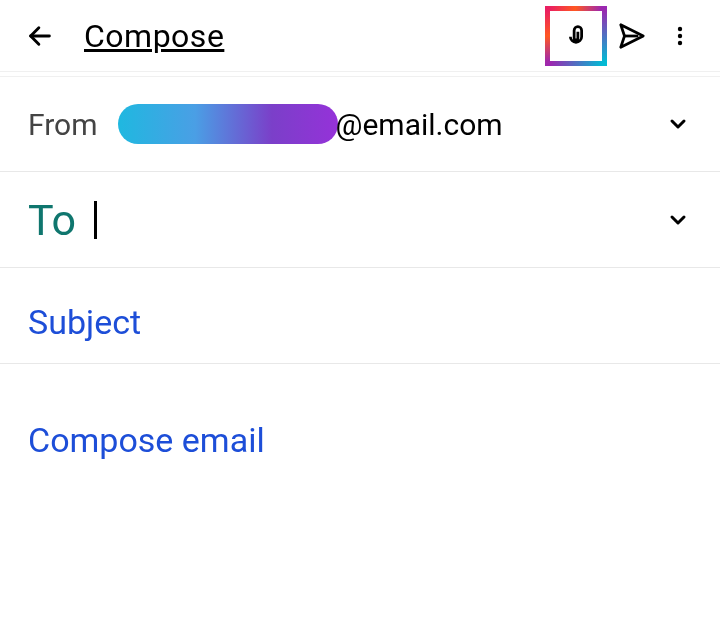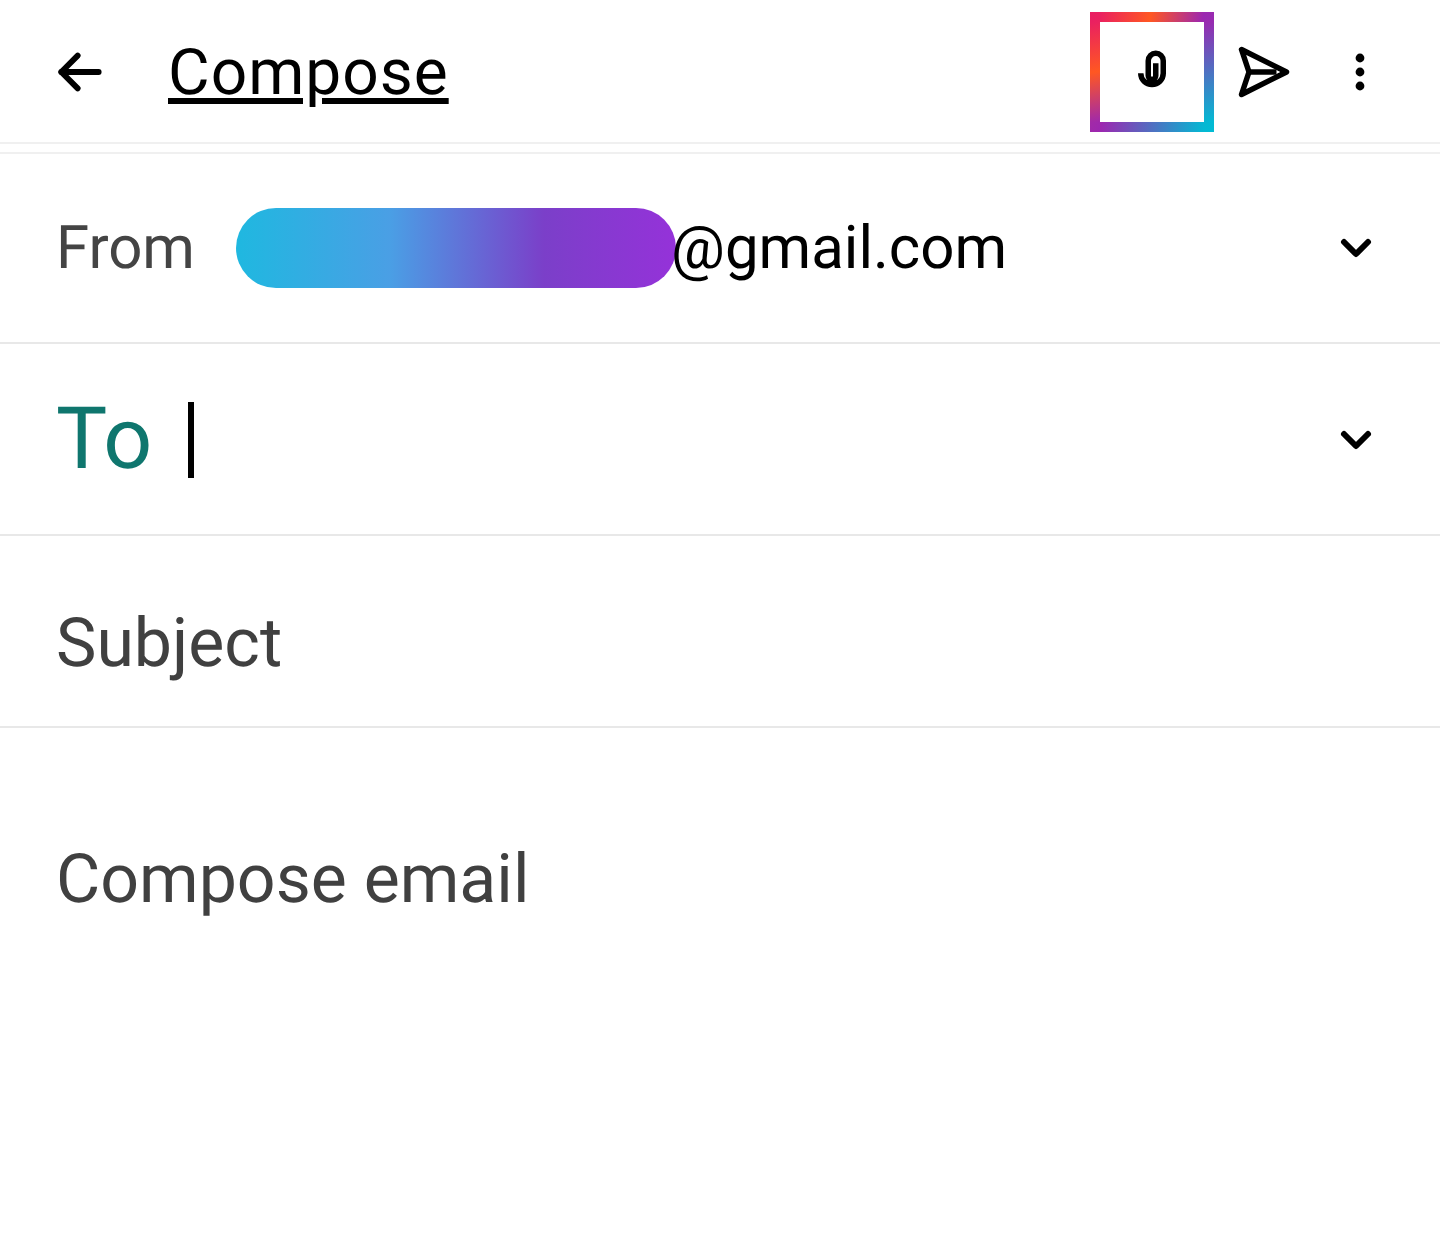--- a/index.html
+++ b/index.html
@@ -107,21 +107,21 @@
       background: #000;
       vertical-align: middle;
     }
     .to-field {
       flex: 1;
       display: flex;
       align-items: center;
     }
     .subject-text, .compose-text {
       font-size: 34px;
-      color: #404040;
+      color: #1d4ed8;
       font-weight: 400;
       margin-top: 12px;
     }
   </style>
 </head>
 <body>
 
 <div class="header">
   <div class="back-btn">
     <svg width="28" height="28" viewBox="0 0 24 24" fill="none" stroke="#000" stroke-width="2.5" stroke-linecap="round" stroke-linejoin="round">
@@ -150,21 +150,21 @@
       <circle cx="12" cy="12" r="2.2"></circle>
       <circle cx="12" cy="19" r="2.2"></circle>
     </svg>
   </div>
 </div>
 
 <div class="row row-from">
   <div class="label-from">From</div>
   <div class="from-wrapper">
     <span class="email-redacted"></span>
-    <span class="email-domain">@gmail.com</span>
+    <span class="email-domain">@email.com</span>
   </div>
   <div class="chevron">
     <svg width="24" height="24" viewBox="0 0 24 24" fill="none" stroke="#000" stroke-width="3" stroke-linecap="round" stroke-linejoin="round">
       <polyline points="6 9 12 15 18 9"></polyline>
     </svg>
   </div>
 </div>
 
 <div class="row row-to">
   <div class="label-to">To</div>

